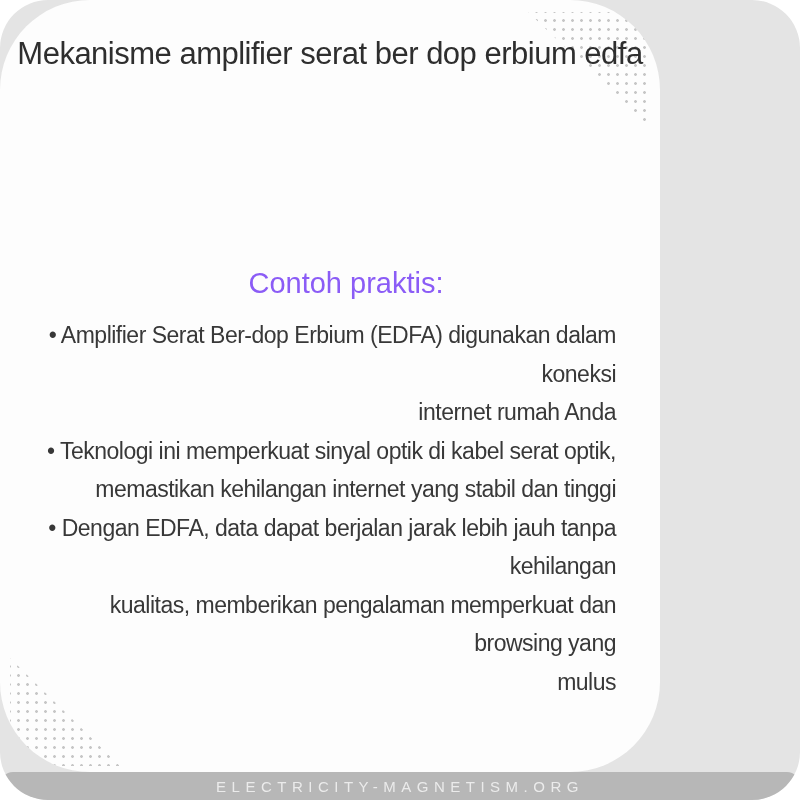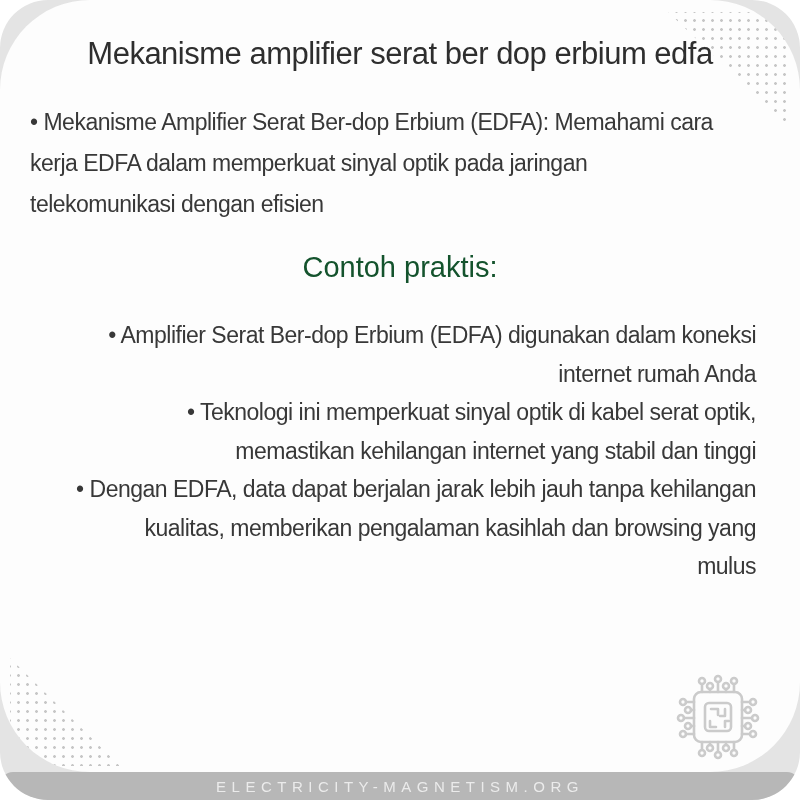--- a/index.html
+++ b/index.html
@@ -12,21 +12,21 @@
   }
   .frame {
     position: absolute; left: 0; top: 0;
     width: 800px; height: 800px;
     background: #e4e4e4;
     border-radius: 48px;
     overflow: hidden;
   }
   .card {
     position: absolute; left: 0; top: 0;
-    width: 800px; height: 772px;
+    width: 660px; height: 772px;
     background: #fdfdfd;
     border-radius: 90px;
     overflow: hidden;
   }
   .footer-bar {
     position: absolute; left: 0; bottom: 0;
     width: 800px; height: 28px;
     background: #b7b7b7;
     display: flex; align-items: center; justify-content: center; border-radius: 13px;
   }
@@ -51,25 +51,25 @@
     margin: 0;
     font-size: 23px;
     line-height: 41px;
     letter-spacing: -0.5px;
     color: #383838;
     white-space: pre-line;
   }
   .subheading {
     position: absolute; top: 251px; left: 0;
     width: 100%;
-    margin: 0;
+    margin: 16px;
     text-align: center;
     font-size: 29px;
     font-weight: 400;
-    color: #14532d;
+    color: #8b5cf6;
   }
   .examples {
     position: absolute; top: 316px; left: 30px; right: 44px;
     font-size: 23px;
     line-height: 38.5px;
     letter-spacing: -0.5px;
     color: #383838;
   }
   .examples p { margin: 0; white-space: pre-line; text-align: right; }
   .dots {
@@ -106,33 +106,30 @@
 
 <div class="frame">
 
   <div class="card">
 
     <div class="dots dots-tr"></div>
     <div class="dots dots-bl"></div>
 
     <h1 class="page-title">Mekanisme amplifier serat ber dop erbium edfa</h1>
 
-    <p class="intro">• Mekanisme Amplifier Serat Ber-dop Erbium (EDFA): Memahami cara
-kerja EDFA dalam memperkuat sinyal optik pada jaringan
-telekomunikasi dengan efisien</p>
 
     <h2 class="subheading">Contoh praktis:</h2>
 
     <div class="examples">
       <p>• Amplifier Serat Ber-dop Erbium (EDFA) digunakan dalam koneksi
 internet rumah Anda</p>
       <p>• Teknologi ini memperkuat sinyal optik di kabel serat optik,
 memastikan kehilangan internet yang stabil dan tinggi</p>
       <p>• Dengan EDFA, data dapat berjalan jarak lebih jauh tanpa kehilangan
-kualitas, memberikan pengalaman kasihlah dan browsing yang
+kualitas, memberikan pengalaman memperkuat dan browsing yang
 mulus</p>
     </div>
 
     <div class="chip">
       <svg viewBox="0 0 96 92" xmlns="http://www.w3.org/2000/svg">
 
         <rect x="22" y="20" width="48" height="50" rx="7"></rect>
 
         <rect x="33" y="31" width="26" height="28" rx="4"></rect>
 

